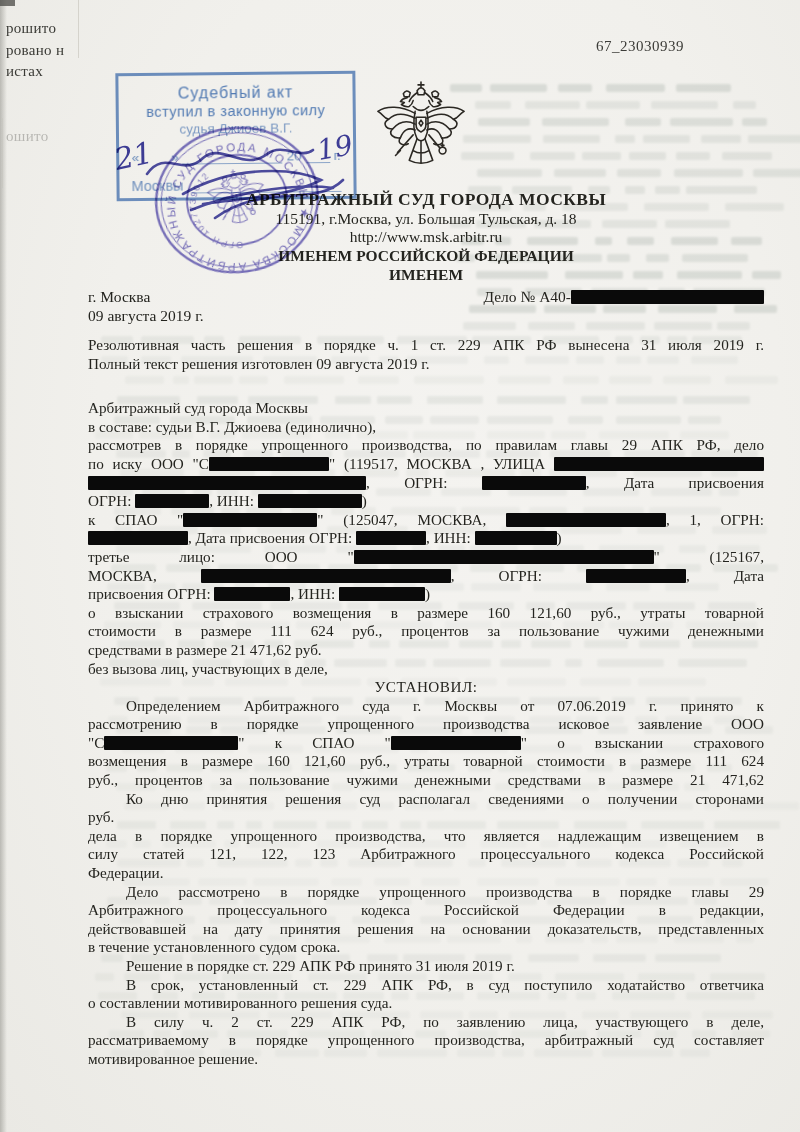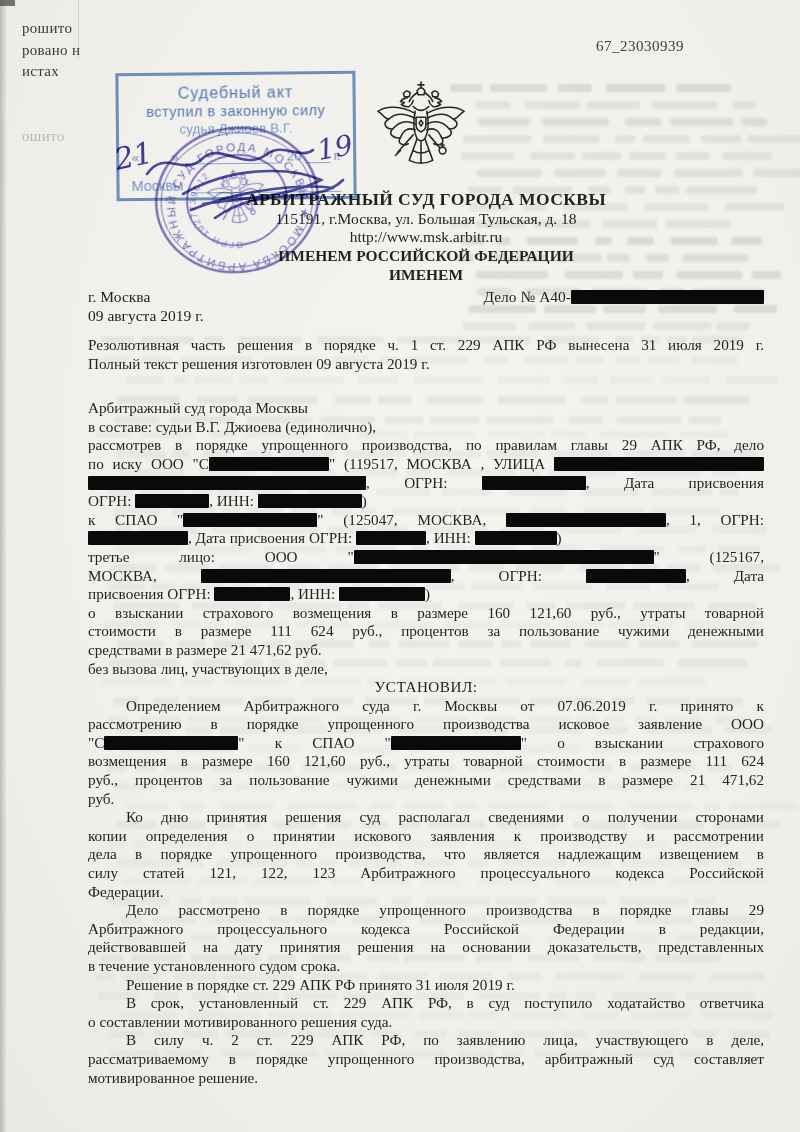--- a/index.html
+++ b/index.html
@@ -6,21 +6,21 @@
   #page{position:relative;width:800px;height:1132px;overflow:hidden;
     background:
       radial-gradient(ellipse at 55% 40%, #f4f3f0 0%, #f1f0ec 55%, #eae9e4 100%);
     font-family:"Liberation Serif", serif;color:#24241f;}
   
   .edge-shadow{position:absolute;left:0;top:0;width:7px;height:100%;
     background:linear-gradient(90deg, rgba(70,70,62,.30), rgba(70,70,62,0));}
   .corner-mark{position:absolute;left:0;top:0;width:15px;height:6px;background:#4a4a45;opacity:.75;}
   .slip-edge-v{position:absolute;left:2px;top:118px;width:1px;height:70px;background:#c9c8c2;}
   .slip-edge-v2{position:absolute;left:78px;top:0;width:1px;height:58px;background:#d5d3cc;}
-  .fragment{position:absolute;left:22px;font-size:15px;color:#3a3a35;letter-spacing:.3px;}
+  .fragment{position:absolute;left:6px;font-size:15px;color:#3a3a35;letter-spacing:.3px;}
   .fragment.faint{opacity:.30;filter:blur(.6px);}
   .doc-number{position:absolute;left:596px;top:38px;font-size:15px;color:#3c3c38;letter-spacing:.5px;}
   
   #bleed{position:absolute;left:0;top:0;width:100%;height:100%;z-index:1;pointer-events:none;}
   .brow{position:absolute;white-space:nowrap;}
   .blob{display:inline-block;height:8px;background:#76867c;border-radius:2px;
     filter:blur(1.3px);vertical-align:middle;}
   
   .hdr{position:absolute;left:88px;top:188px;width:676px;text-align:center;z-index:2;}
   .hdr .court{font-weight:bold;font-size:17.5px;letter-spacing:.4px;line-height:22px;}
@@ -196,23 +196,22 @@
       <div class="line j">о взыскании страхового возмещения в размере 160 121,60 руб., утраты товарной</div>
       <div class="line j">стоимости в размере 111 624 руб., процентов за пользование чужими денежными</div>
       <div class="line">средствами в размере 21 471,62 руб.</div>
       <div class="line">без вызова лиц, участвующих в деле,</div>
       <div class="line c">УСТАНОВИЛ:</div>
       <div class="line j ind">Определением Арбитражного суда г. Москвы от 07.06.2019 г. принято к</div>
       <div class="line j">рассмотрению в порядке упрощенного производства исковое заявление ООО</div>
       <div class="line j">"С<span class="redact" style="width: 134px;"></span>" к СПАО "<span class="redact" style="width: 130px;"></span>" о взыскании страхового</div>
       <div class="line j">возмещения в размере 160 121,60 руб., утраты товарной стоимости в размере 111 624</div>
       <div class="line j">руб., процентов за пользование чужими денежными средствами в размере 21 471,62</div>
+      <div class="line j ind">Ко дню принятия решения суд располагал сведениями о получении сторонами</div>
       <div class="line">руб.</div>
-      <div class="line j ind">Ко дню принятия решения суд располагал сведениями о получении сторонами</div>
-      <div class="line j">копии определения о принятии искового заявления к производству и рассмотрении</div>
       <div class="line j">дела в порядке упрощенного производства, что является надлежащим извещением в</div>
       <div class="line j">силу статей 121, 122, 123 Арбитражного процессуального кодекса Российской</div>
       <div class="line">Федерации.</div>
       <div class="line j ind">Дело рассмотрено в порядке упрощенного производства в порядке главы 29</div>
       <div class="line j">Арбитражного процессуального кодекса Российской Федерации в редакции,</div>
       <div class="line j">действовавшей на дату принятия решения на основании доказательств, представленных</div>
       <div class="line">в течение установленного судом срока.</div>
       <div class="line ind">Решение в порядке ст. 229 АПК РФ принято 31 июля 2019 г.</div>
       <div class="line j ind">В срок, установленный ст. 229 АПК РФ, в суд поступило ходатайство ответчика</div>
       <div class="line">о составлении мотивированного решения суда.</div>

